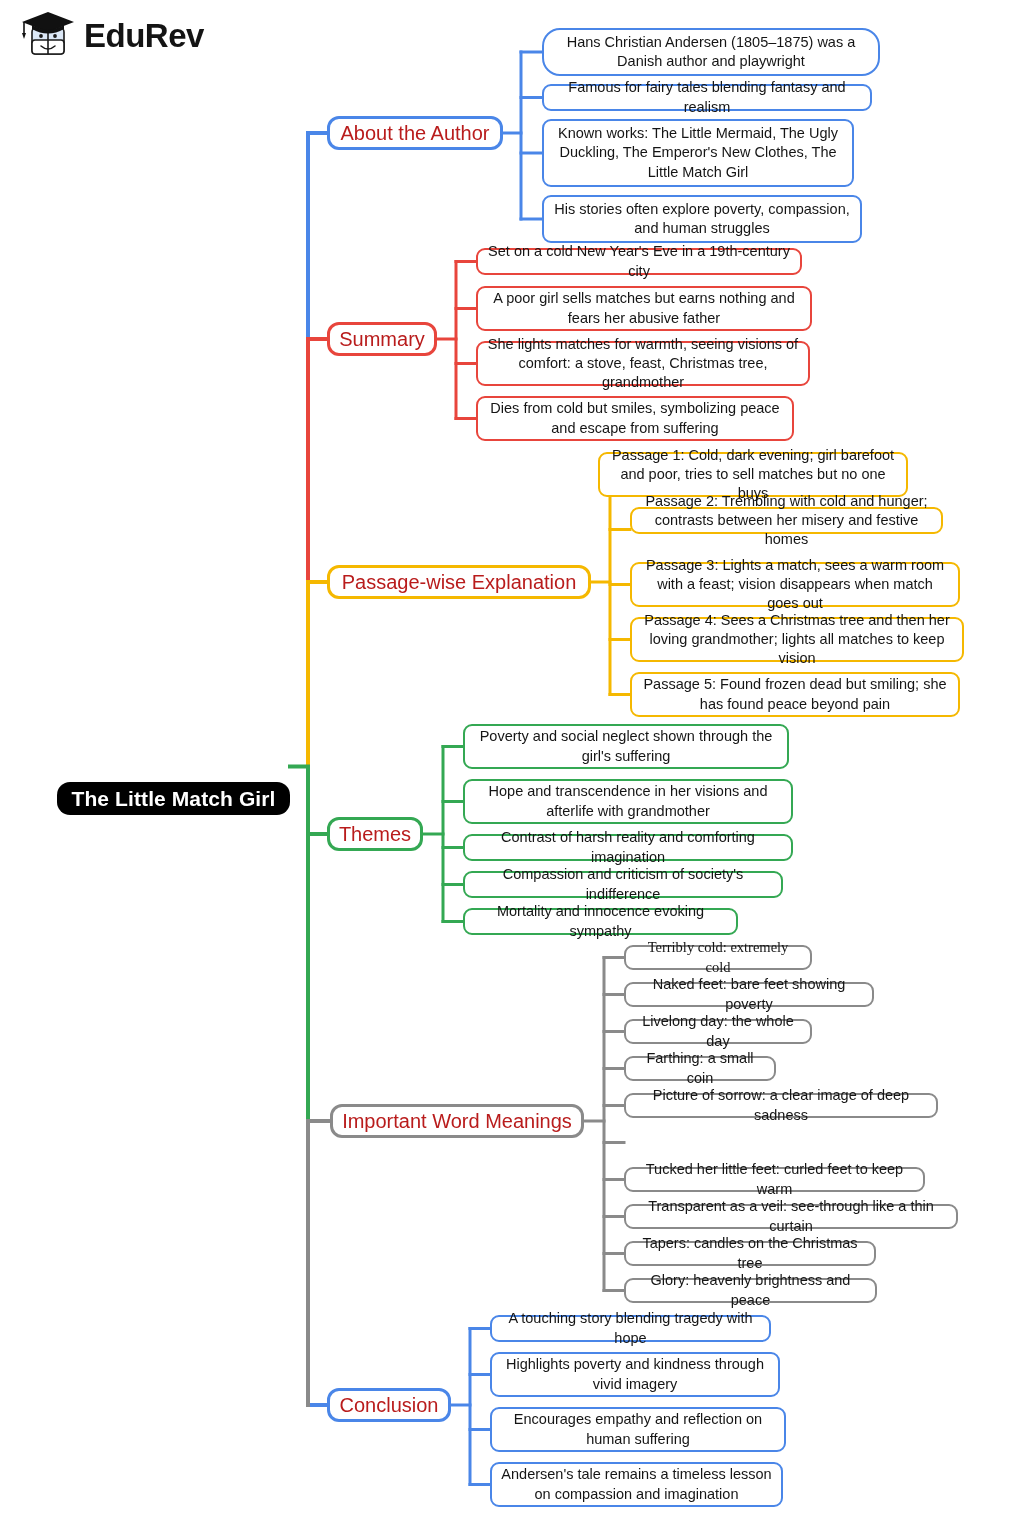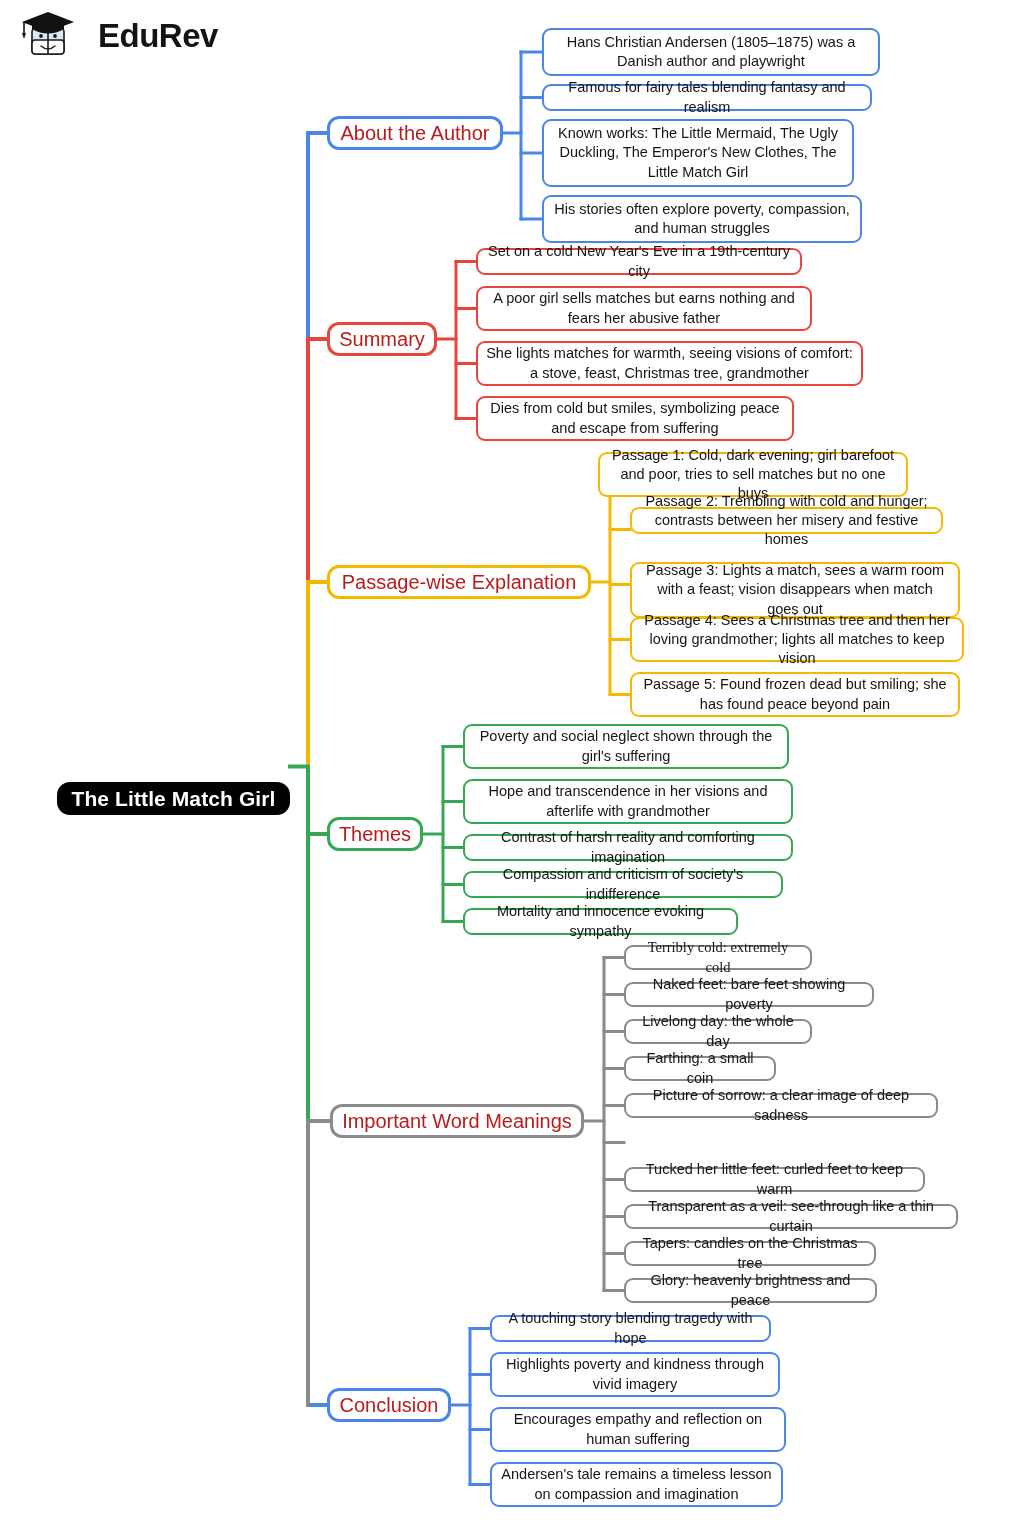--- a/index.html
+++ b/index.html
@@ -21,21 +21,21 @@
     width:1024px;height:1534px;
     pointer-events:none;
   }
 
   
   .logo-wrap{
     position:absolute;
     left:16px;top:6px;
     display:flex;
     align-items:center;
-    gap:20px;
+    gap:6px;
   }
   .logo-mark{width:62px;height:58px;display:block;}
   .logo-text{
     font-size:33px;
     font-weight:bold;
     letter-spacing:-0.5px;
     color:#141414;
     line-height:1;
     font-family:"Liberation Sans","DejaVu Sans",sans-serif;
   }
@@ -176,57 +176,57 @@
       <path d="M6 27 L10 27 L8 33 Z" fill="#111111"></path>
     </svg>
     <span class="logo-text">EduRev</span>
   </div>
 
   <div class="root-node" id="root-node" style="left: 57px; top: 750px; width: 233px; height: 33px; background: rgb(0, 0, 0); color: rgb(255, 255, 255);">The Little Match Girl</div>
 
 <div class="branch-node" style="left: 327px; top: 116px; width: 176px; height: 34px; border-color: rgb(74, 134, 232);">
       <span>About the Author</span>
     </div>
-    <div class="leaf-node" style="left: 542px; top: 28px; width: 338px; height: 48px; border-color: rgb(74, 134, 232);">
+    <div class="leaf-node" style="left: 542px; top: 28px; width: 338px; height: 48px; border-color: rgb(74, 134, 232); border-radius: 18px;">
       <span>Hans Christian Andersen (1805–1875) was a Danish author and playwright</span>
     </div>
     <div class="leaf-node" style="left: 542px; top: 84px; width: 330px; height: 27px; border-color: rgb(74, 134, 232);">
       <span>Famous for fairy tales blending fantasy and realism</span>
     </div>
     <div class="leaf-node" style="left: 542px; top: 119px; width: 312px; height: 68px; border-color: rgb(74, 134, 232);">
       <span>Known works: The Little Mermaid, The Ugly Duckling, The Emperor's New Clothes, The Little Match Girl</span>
     </div>
     <div class="leaf-node" style="left: 542px; top: 195px; width: 320px; height: 48px; border-color: rgb(74, 134, 232);">
       <span>His stories often explore poverty, compassion, and human struggles</span>
     </div>
     <div class="branch-node" style="left: 327px; top: 322px; width: 110px; height: 34px; border-color: rgb(232, 69, 60);">
       <span>Summary</span>
     </div>
     <div class="leaf-node" style="left: 476px; top: 248px; width: 326px; height: 27px; border-color: rgb(232, 69, 60);">
       <span>Set on a cold New Year's Eve in a 19th-century city</span>
     </div>
     <div class="leaf-node" style="left: 476px; top: 286px; width: 336px; height: 45px; border-color: rgb(232, 69, 60);">
       <span>A poor girl sells matches but earns nothing and fears her abusive father</span>
     </div>
-    <div class="leaf-node" style="left: 476px; top: 341px; width: 387px; height: 45px; border-color: rgb(232, 69, 60);">
+    <div class="leaf-node" style="left: 476px; top: 341px; width: 334px; height: 45px; border-color: rgb(232, 69, 60);">
       <span>She lights matches for warmth, seeing visions of comfort: a stove, feast, Christmas tree, grandmother</span>
     </div>
     <div class="leaf-node" style="left: 476px; top: 396px; width: 318px; height: 45px; border-color: rgb(232, 69, 60);">
       <span>Dies from cold but smiles, symbolizing peace and escape from suffering</span>
     </div>
     <div class="branch-node" style="left: 327px; top: 565px; width: 264px; height: 34px; border-color: rgb(245, 184, 0);">
       <span>Passage-wise Explanation</span>
     </div>
     <div class="leaf-node" style="left: 598px; top: 452px; width: 310px; height: 45px; border-color: rgb(245, 184, 0);">
       <span>Passage 1: Cold, dark evening; girl barefoot and poor, tries to sell matches but no one buys</span>
     </div>
     <div class="leaf-node" style="left: 630px; top: 507px; width: 313px; height: 27px; border-color: rgb(245, 184, 0);">
       <span>Passage 2: Trembling with cold and hunger; contrasts between her misery and festive homes</span>
     </div>
-    <div class="leaf-node" style="left: 630px; top: 562px; width: 330px; height: 56px; border-color: rgb(245, 184, 0);">
+    <div class="leaf-node" style="left: 630px; top: 562px; width: 330px; height: 45px; border-color: rgb(245, 184, 0);">
       <span>Passage 3: Lights a match, sees a warm room with a feast; vision disappears when match goes out</span>
     </div>
     <div class="leaf-node" style="left: 630px; top: 617px; width: 334px; height: 45px; border-color: rgb(245, 184, 0);">
       <span>Passage 4: Sees a Christmas tree and then her loving grandmother; lights all matches to keep vision</span>
     </div>
     <div class="leaf-node" style="left: 630px; top: 672px; width: 330px; height: 45px; border-color: rgb(245, 184, 0);">
       <span>Passage 5: Found frozen dead but smiling; she has found peace beyond pain</span>
     </div>
     <div class="branch-node" style="left: 327px; top: 817px; width: 96px; height: 34px; border-color: rgb(52, 168, 83);">
       <span>Themes</span>

